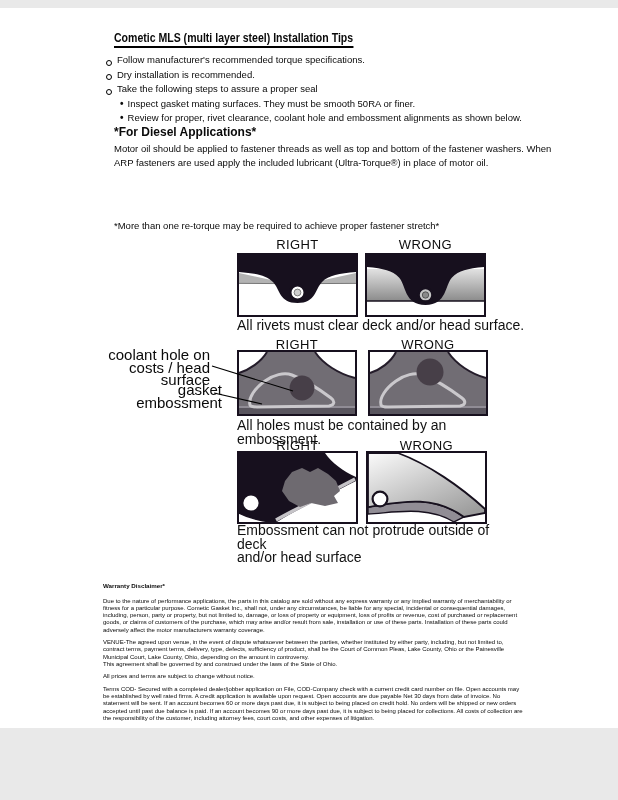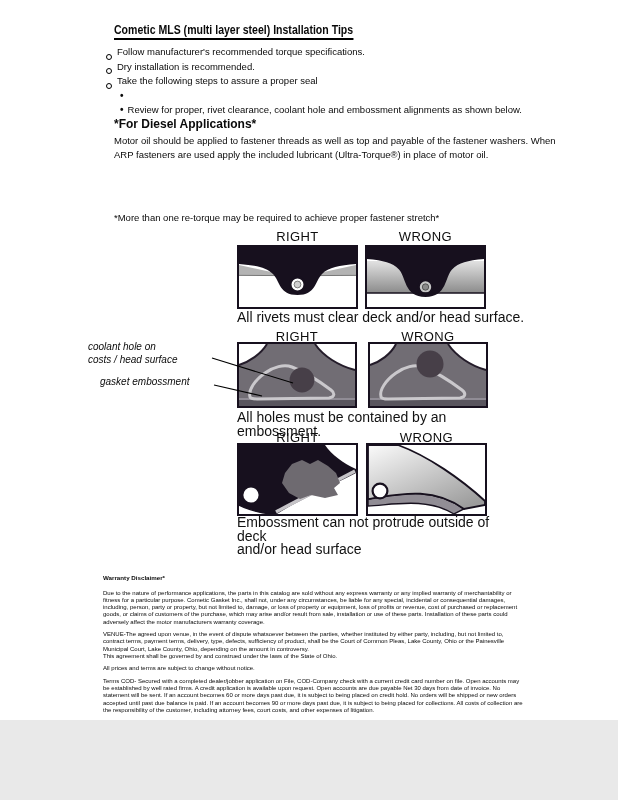--- a/index.html
+++ b/index.html
@@ -1,42 +1,42 @@
 <!DOCTYPE html>
 <html><head>
 <meta charset="utf-8">
 <style>
   html,body{margin:0;padding:0;background:#e9e9e9;}
   .page{
-    position:relative;width:618px;height:720px;margin:0 auto;
+    position:relative;width:618px;height:720px;margin:8px auto;
     background:#ffffff;overflow:hidden;
     font-family:"Liberation Sans", sans-serif;color:#0a0a0a;
   }
   .abs{position:absolute;}
   
   .title{
     display:inline-block;white-space:nowrap;
     transform:scaleX(.78);transform-origin:0 50%;
     font-size:13.5px;font-weight:bold;letter-spacing:0;
     border-bottom:2px solid #000;padding-bottom:1px;
   }
   
   .tips{left:106px;top:45px;font-size:9.5px;line-height:14.5px;width:480px;}
-  .b-row{display:flex;align-items:flex-end;}
+  .b-row{display:flex;align-items:center;}
   .o-marker{flex:none;width:4px;height:4px;border:1px solid #000;border-radius:50%;margin:4.6px 5px 0 0;}
   .sub{margin-left:14px;}
   .dot{flex:none;font-weight:bold;margin-right:4px;font-size:10px;line-height:14.5px;}
   
   .h2{font-size:12px;font-weight:bold;}
   .para{font-size:9.5px;line-height:14.2px;width:452px;}
   
   .fig-h{font-size:13px;letter-spacing:.4px;color:#0d0d0d;text-align:center;}
   .fig-cap{font-size:14px;line-height:13.5px;color:#111;}
   .pre{white-space:pre-line;}
-  .ann{font-size:10px;line-height:12.5px;text-align:left;width:122px;font-style:italic;}
+  .ann{font-size:15px;line-height:12.5px;text-align:right;width:122px;}
   
   .legal{left:103px;top:574px;width:420px;}
   .legal-h{font-size:6.2px;font-weight:bold;margin:0 0 9px 0;}
   .legal p{font-size:6px;line-height:7.15px;margin:0 0 5.5px 0;white-space:pre-line;}
   .pagenum{font-size:14px;letter-spacing:.5px;color:#1a1a1a;}
   svg{display:block;}
 </style>
 </head>
 <body>
 
@@ -54,29 +54,30 @@
     <div class="b-row">
       <span class="o-marker"></span>
       <span>Dry installation is recommended.</span>
     </div>
     <div class="b-row">
       <span class="o-marker"></span>
       <span>Take the following steps to assure a proper seal</span>
     </div>
     <div class="b-row sub">
       <span class="dot">•</span>
+      <span>Inspect gasket mating surfaces.  They must be smooth 50RA or finer.</span>
     </div>
     <div class="b-row sub">
       <span class="dot">•</span>
       <span>Review for proper, rivet clearance, coolant hole and embossment alignments as shown below.</span>
     </div>
   </div>
 
   <div class="abs h2" style="left:114px;top:117px;">*For Diesel Applications*</div>
-  <div class="abs para" style="left:114px;top:134px;">Motor oil should be applied to fastener threads as well as top and payable of the fastener washers. When ARP fasteners are used apply the included lubricant (Ultra-Torque®) in place of motor oil.</div>
+  <div class="abs para" style="left:114px;top:134px;">Motor oil should be applied to fastener threads as well as top and bottom of the fastener washers. When ARP fasteners are used apply the included lubricant (Ultra-Torque®) in place of motor oil.</div>
   <div class="abs para" style="left:114px;top:211px;">*More than one re-torque may be required to achieve proper fastener stretch*</div>
 
   <div class="abs fig-h" style="left:237px;top:229px;width:121px;">RIGHT</div>
   <div class="abs fig-h" style="left:365px;top:229px;width:121px;">WRONG</div>
 
   <svg class="abs" style="left:237px;top:245px;" width="121" height="64" viewBox="0 0 121 64">
     <rect x="1" y="1" width="119" height="62" fill="#ffffff" stroke="#17101e" stroke-width="2"></rect>
     <polygon points="2,20 48,30 2,30" fill="#b3b3b3"></polygon>
     <polygon points="119,20 73,30 119,30" fill="#b3b3b3"></polygon>
     <line x1="2" y1="30.4" x2="48" y2="30.6" stroke="#555" stroke-width=".8"></line>

